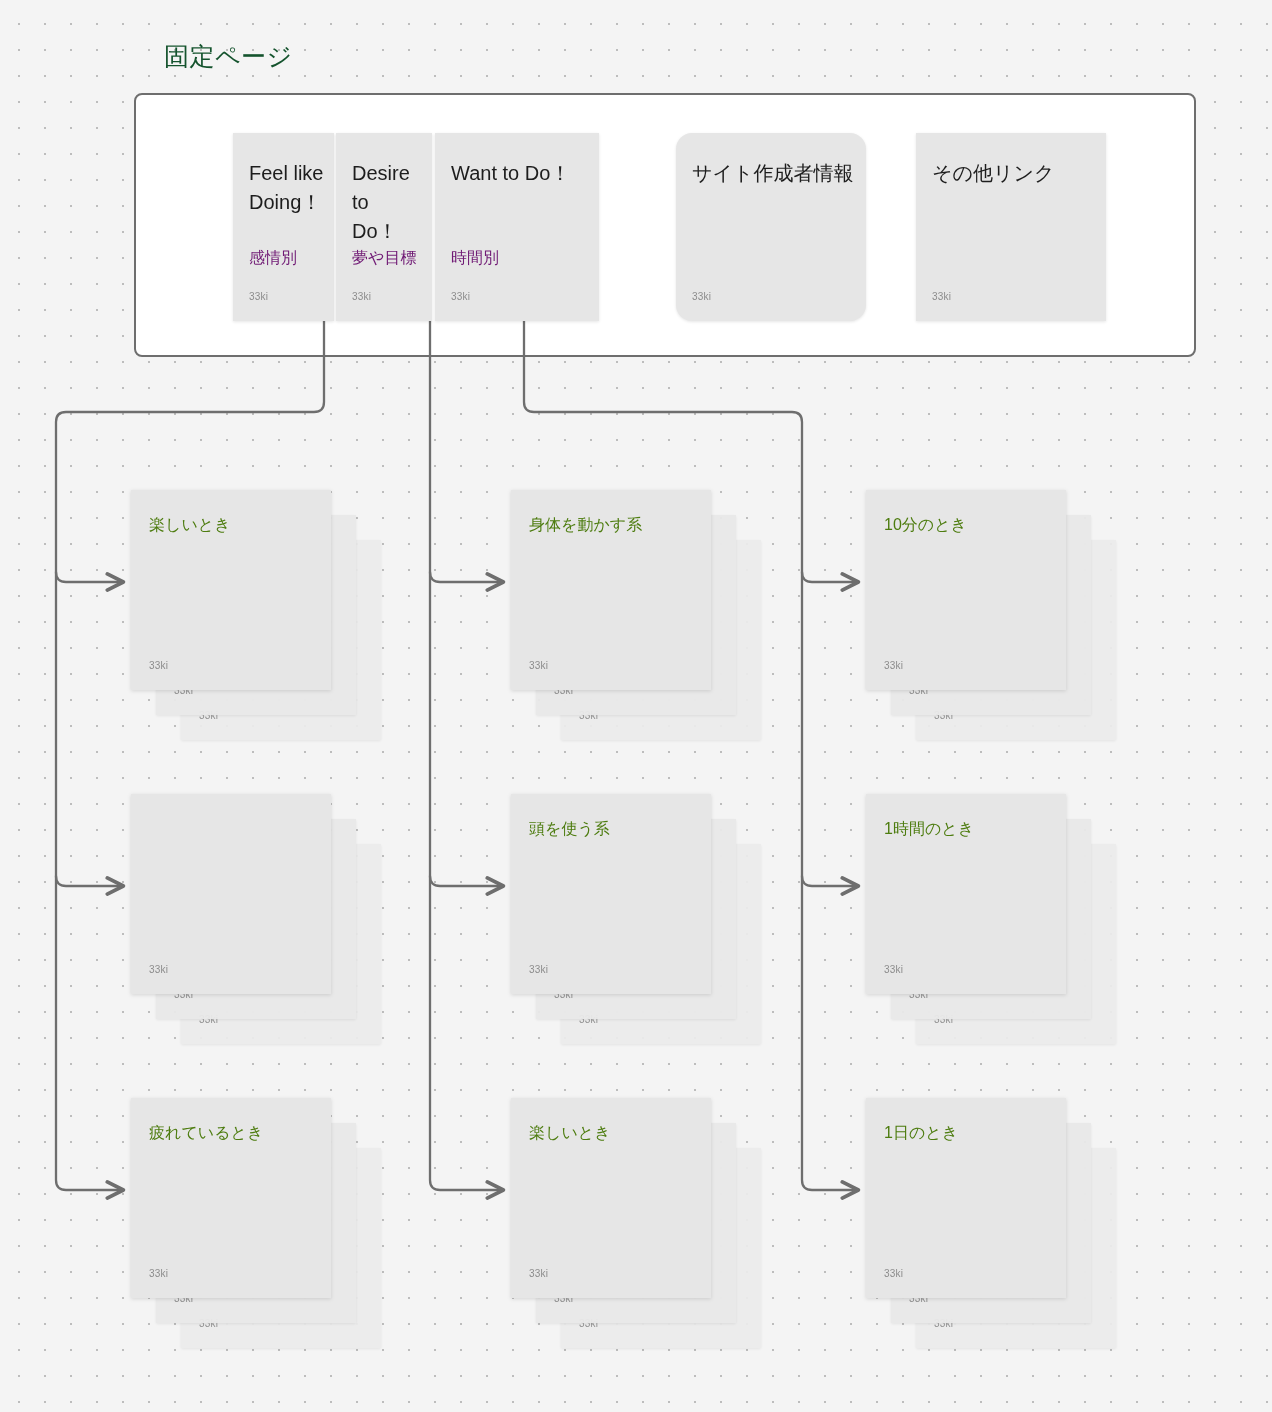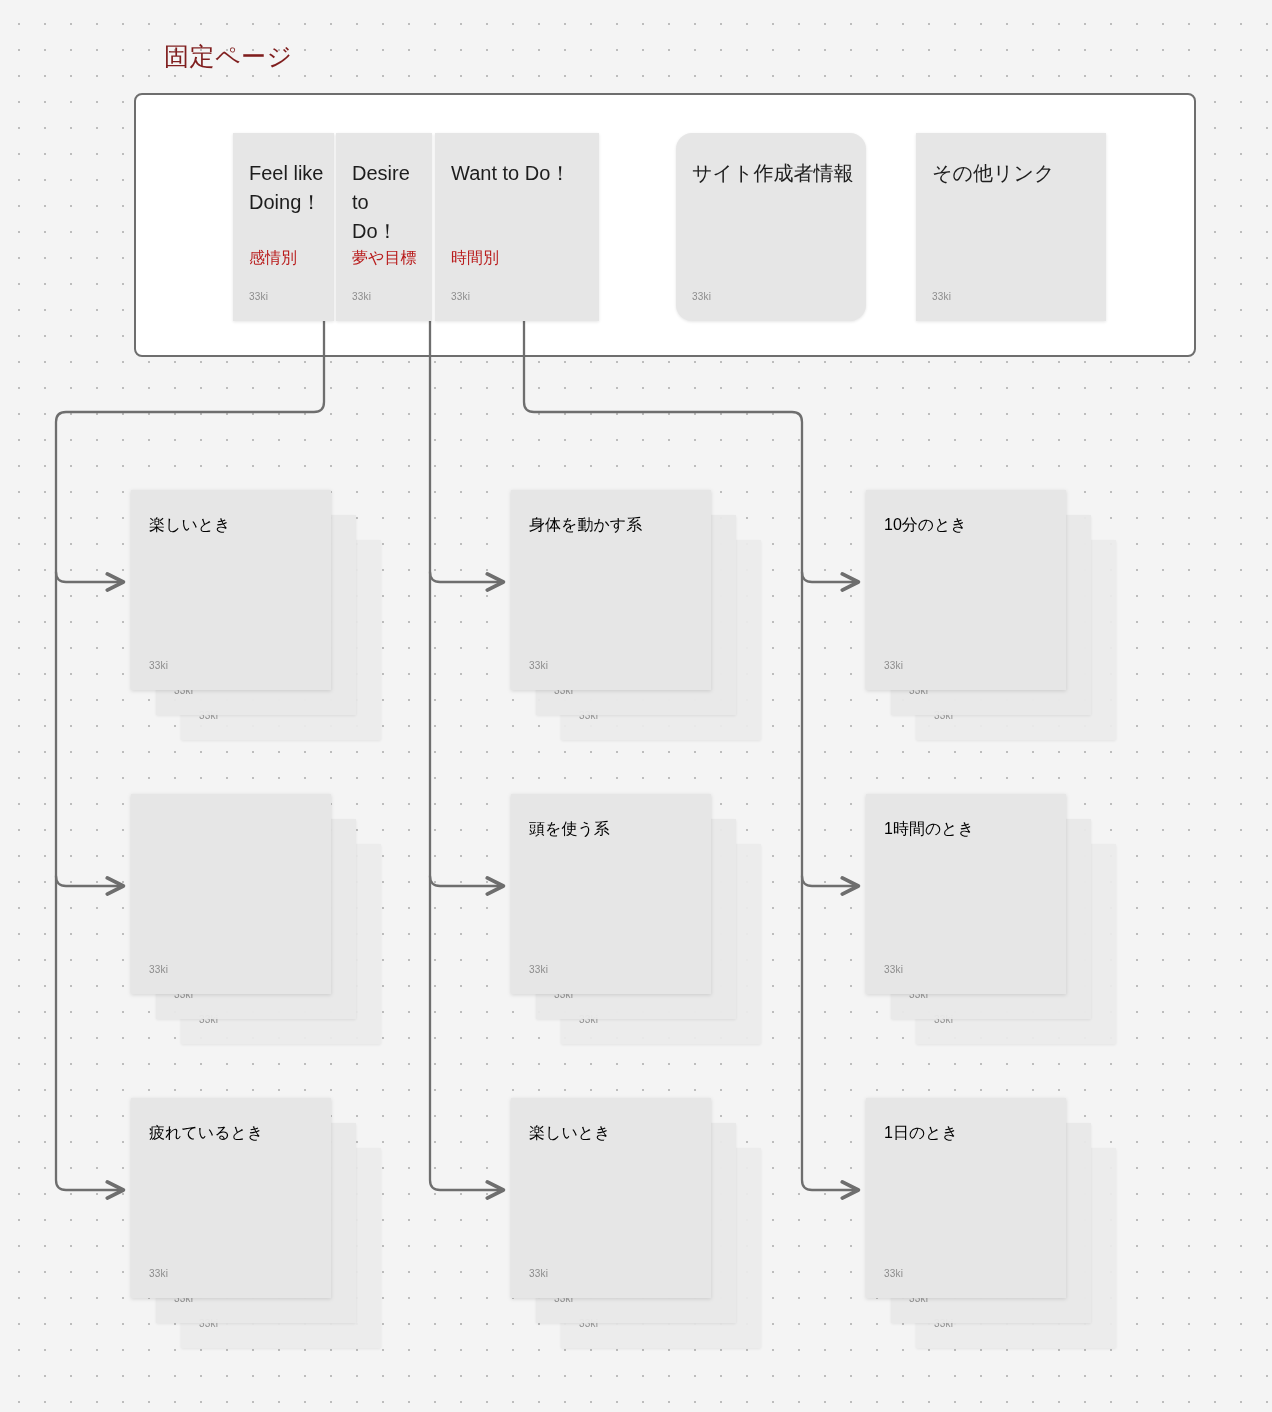--- a/index.html
+++ b/index.html
@@ -24,21 +24,21 @@
     background-size: 26px 26px;
     background-position: 18px 23px;
   }
   
   #page-title {
     position: absolute;
     left: 164px;
     top: 38px;
     font-size: 25px;
     line-height: 36px;
-    color: #7f1d1d;
+    color: #14532d;
     letter-spacing: 0.5px;
     white-space: nowrap;
   }
   
   #top-frame {
     position: absolute;
     left: 134px;
     top: 93px;
     width: 1062px;
     height: 264px;
@@ -72,21 +72,21 @@
     color: #1d1d1d;
     white-space: pre-wrap;
   }
   .card-sub {
     position: absolute;
     left: 16px;
     top: 110px;
     right: 10px;
     font-size: 16px;
     line-height: 29px;
-    color: #b91c1c;
+    color: #701a75;
     white-space: pre-wrap;
   }
   .card-meta {
     position: absolute;
     left: 16px;
     bottom: 16px;
     font-size: 10px;
     line-height: 12px;
     color: #8c8c8c;
     letter-spacing: 0.2px;
@@ -131,21 +131,21 @@
     color: #8c8c8c;
     letter-spacing: 0.2px;
   }
   .stack .stack-title {
     position: absolute;
     left: 18px;
     top: 22px;
     width: 168px;
     font-size: 16px;
     line-height: 26px;
-    color: #000000;
+    color: #4d7c0f;
   }
 </style>
 </head>
 <body>
 
 <div id="canvas"></div>
 
 <div id="page-title">固定ページ</div>
 
 <div id="top-frame"></div>

